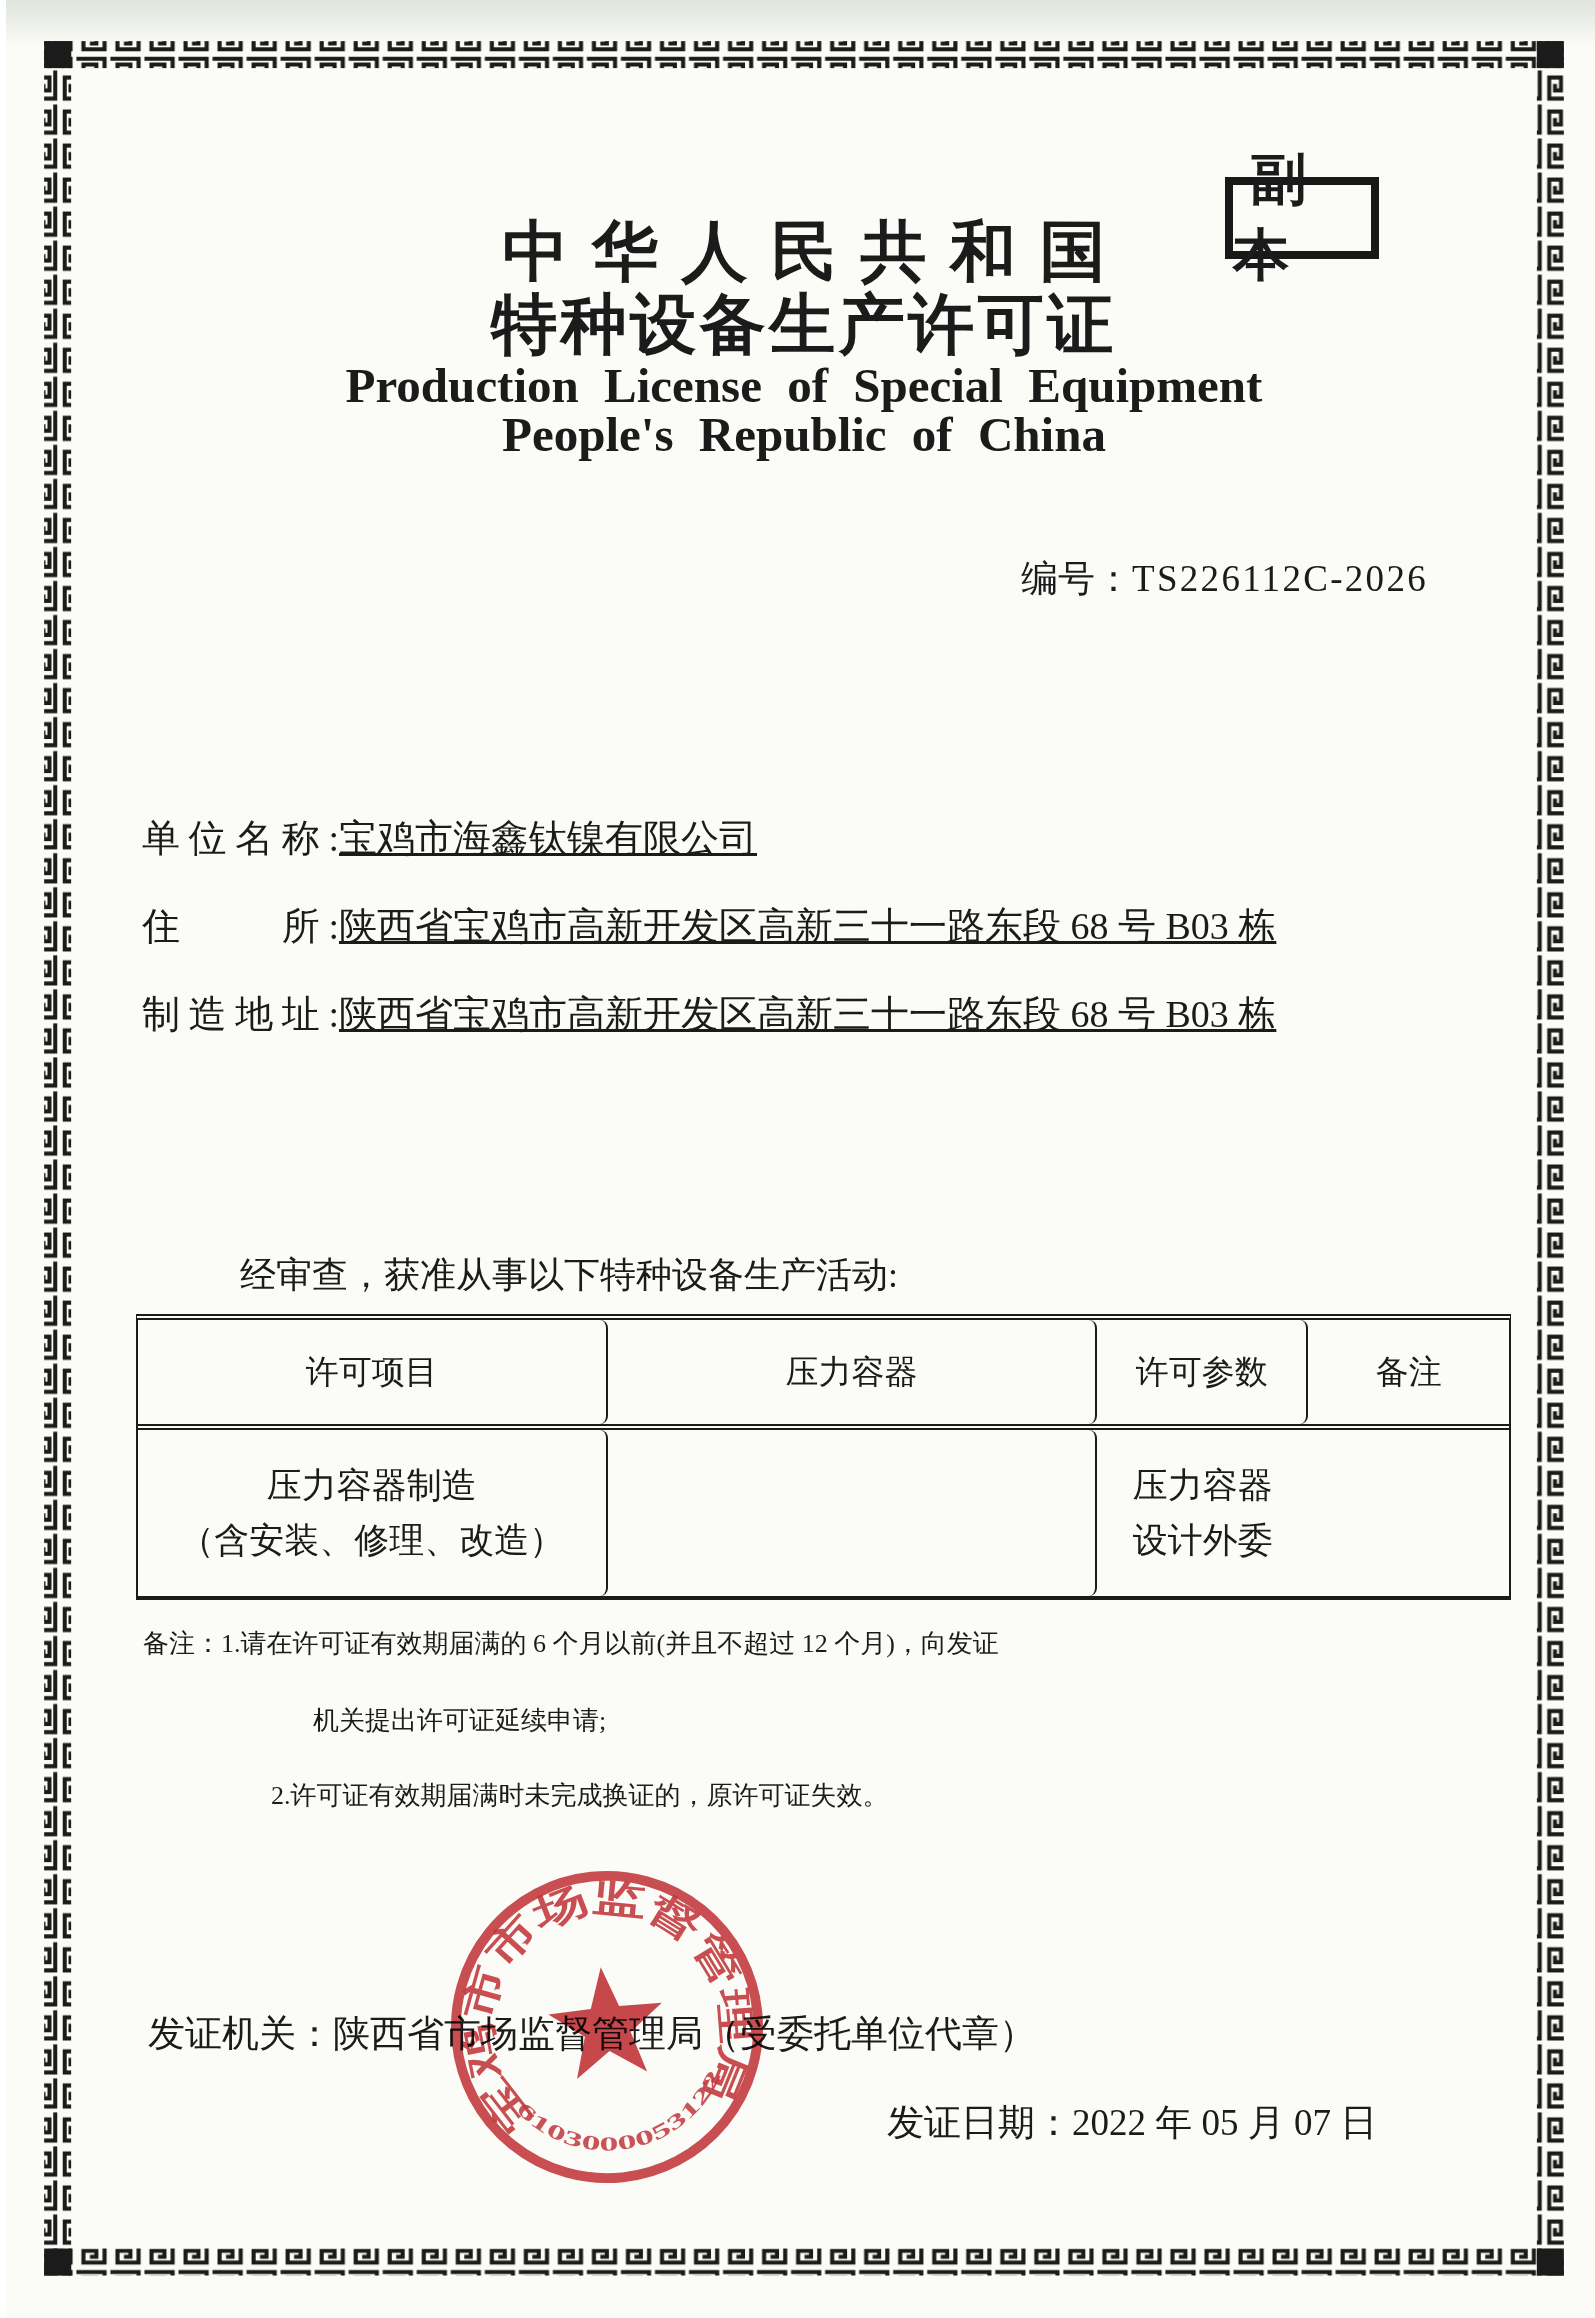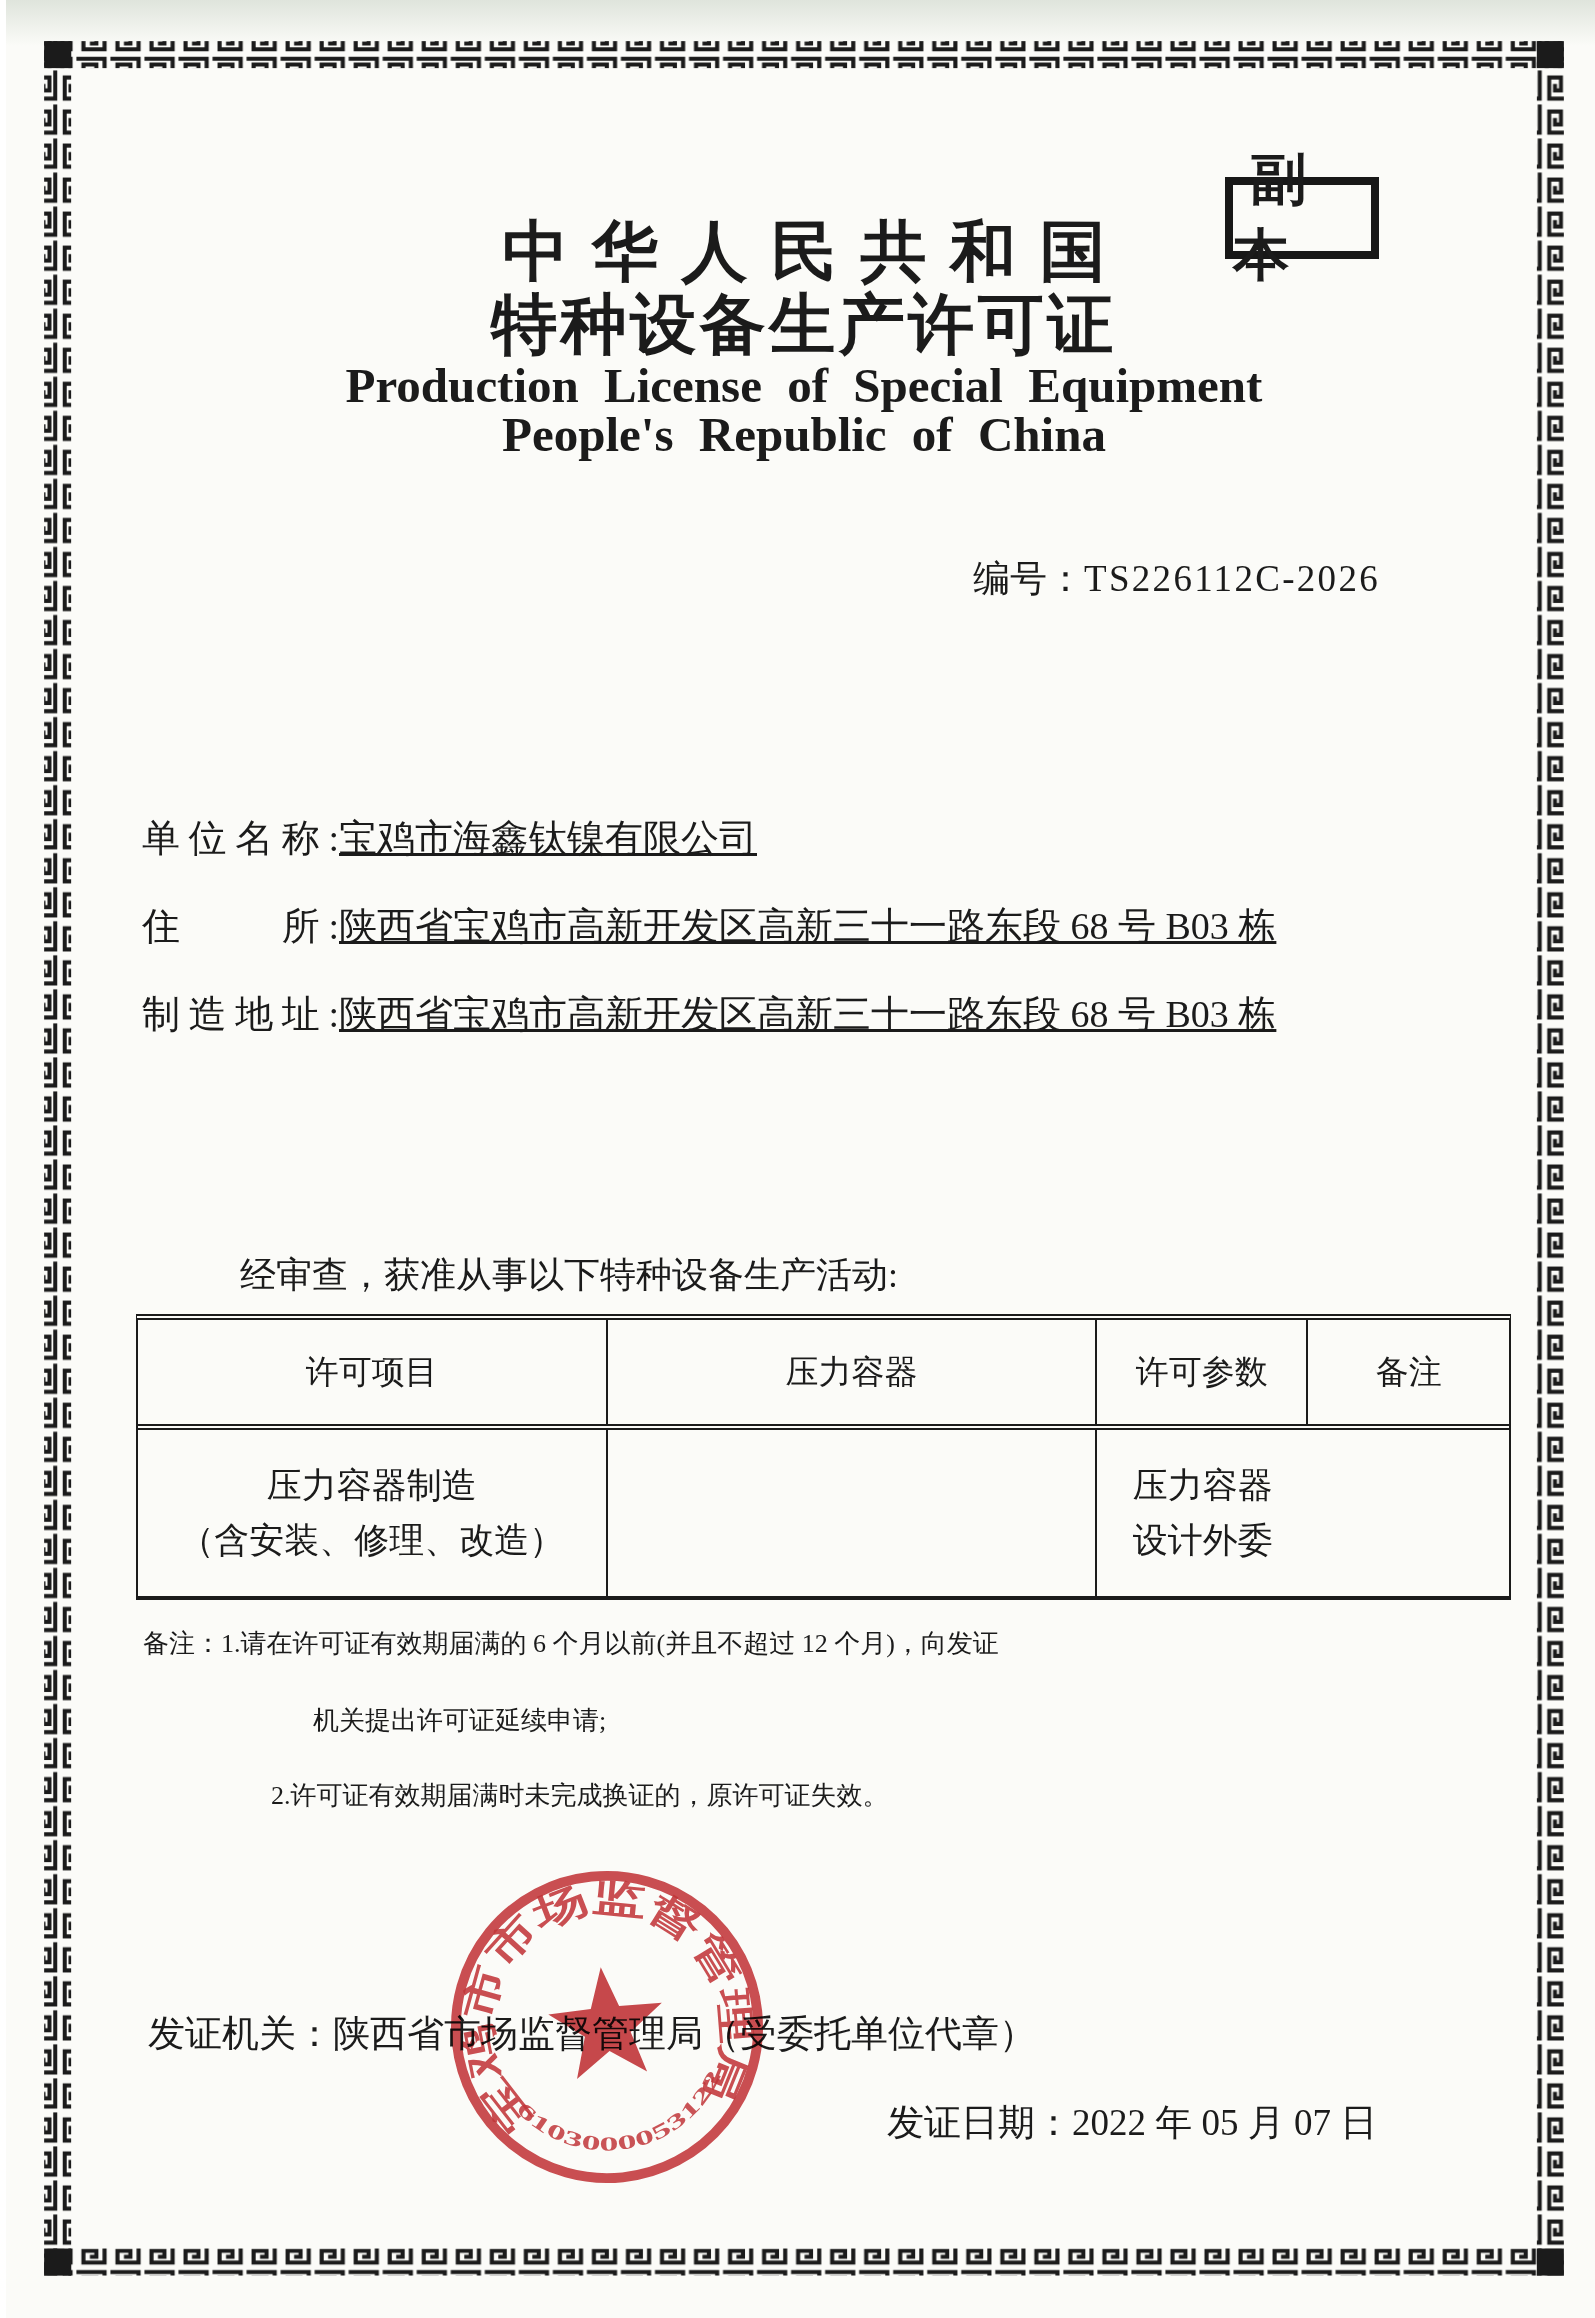--- a/index.html
+++ b/index.html
@@ -25,21 +25,21 @@
     display:flex;align-items:center;justify-content:center;
     font-size:56px;font-weight:700;
     letter-spacing:17.6px;text-indent:17.6px;
   }
   .t-cn{position:absolute;left:0;width:1596px;text-align:center;font-weight:700;white-space:nowrap;}
   .t-cn1{top:207px;font-size:66px;letter-spacing:23.5px;text-indent:23.5px;}
   .t-cn2{top:280px;font-size:66px;letter-spacing:3.5px;}
   .t-en{position:absolute;left:0;width:1596px;text-align:center;font-weight:700;font-size:49px;word-spacing:13px;white-space:nowrap;}
   .t-en1{top:357px;}
   .t-en2{top:406px;}
-  .license-no{position:absolute;left:967px;top:554px;font-size:37px;white-space:nowrap;}
+  .license-no{position:absolute;left:1015px;top:554px;font-size:37px;white-space:nowrap;}
   .license-no .val{letter-spacing:2.3px;}
   .info-line{position:absolute;font-size:38px;white-space:nowrap;text-decoration:underline;}
   .info-label{display:inline-block;width:197px;text-align:justify;text-align-last:justify;}
   .i1{left:136px;top:813px;}
   .i2{left:136px;top:901px;}
   .i3{left:136px;top:989px;}
   .intro{position:absolute;left:234px;top:1251px;font-size:36px;white-space:nowrap;}
   
   .lic-table{
     position:absolute;left:130px;top:1314px;width:1375px;height:286px;
@@ -47,21 +47,21 @@
     border-top:6.5px double #1b1b1b;border-bottom:4.1px solid #1b1b1b;
     box-sizing:border-box;
     display:flex;flex-direction:column;
   }
   .tr{display:grid;grid-template-columns:803fr 837fr 361fr 343fr;}
   .tr-head{height:104px;border-bottom:6.5px double #1b1b1b;}
   .tr-body{flex:1;}
   .td{
     border-right:2.9px solid #1b1b1b;
     display:flex;flex-direction:column;align-items:center;justify-content:center;
-    text-align:center;font-size:35px;line-height:55px;
+    text-align:center;font-size:35px;line-height:55px;border-radius:8px;
   }
   .td:last-child{border-right:none;}
   .tr-head .td{font-size:33px;}
   
   .note-line{position:absolute;font-size:26px;white-space:nowrap;}
   .n1{left:137px;top:1626px;}
   .n2{left:307px;top:1703px;}
   .n3{left:265px;top:1778px;}
   
   .foot-line{position:absolute;font-size:37px;white-space:nowrap;text-align:right;}

